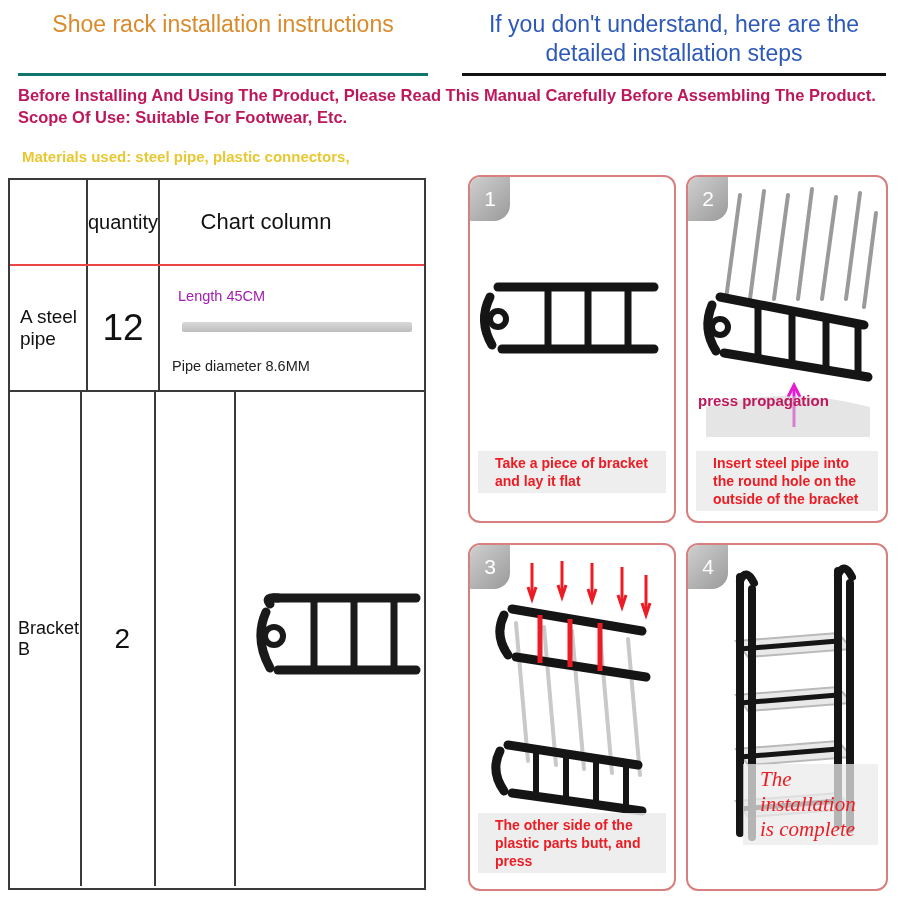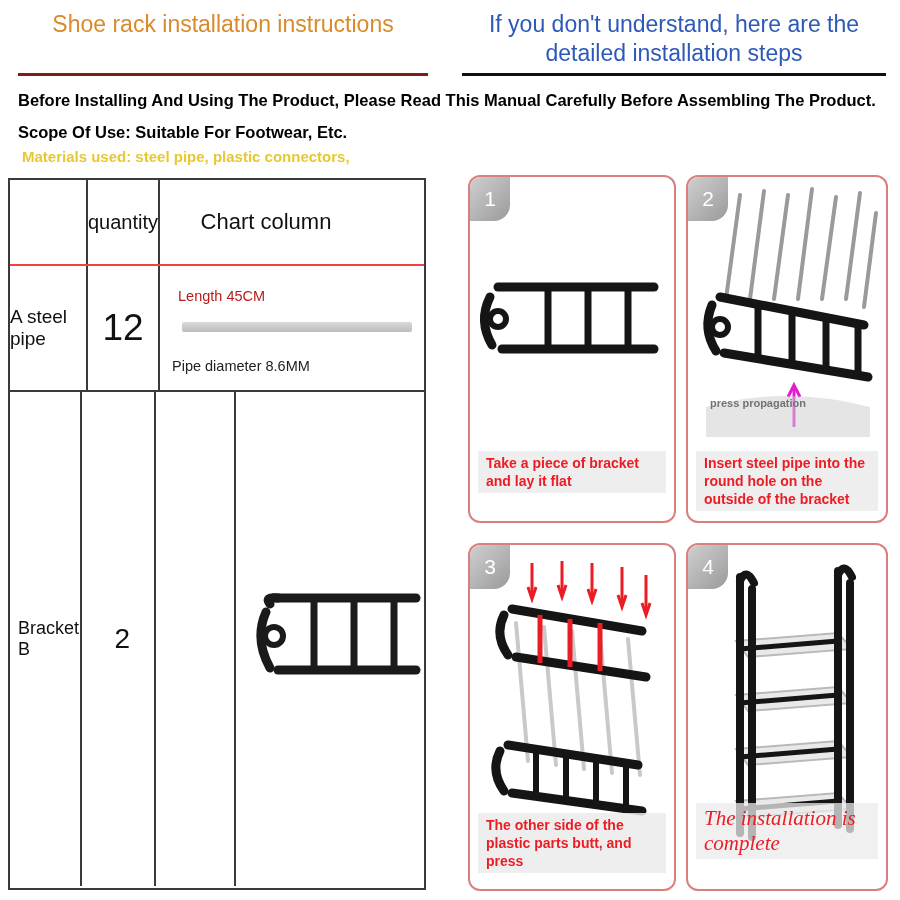--- a/index.html
+++ b/index.html
@@ -19,21 +19,21 @@
   #title-left {
     position: absolute;
     left: 18px;
     top: 8px;
     width: 410px;
     height: 68px;
     color: #d98a2b;
     font-size: 23px;
     line-height: 29px;
     text-align: center;
-    border-bottom: 3px solid #7f1d1d;
+    border-bottom: 3px solid #0f766e;
     box-sizing: border-box;
     padding-top: 2px;
   }
   #title-right {
     position: absolute;
     left: 462px;
     top: 8px;
     width: 424px;
     height: 68px;
     color: #2d59b8;
@@ -43,24 +43,24 @@
     border-bottom: 3px solid #111;
     box-sizing: border-box;
     padding-top: 2px;
   }
 
   #warning-text {
     position: absolute;
     left: 18px;
     top: 84px;
     width: 866px;
-    color: #000000;
+    color: #be185d;
     font-weight: bold;
     font-size: 16.5px;
-    line-height: 32px;
+    line-height: 22px;
   }
   #materials-text {
     position: absolute;
     left: 22px;
     top: 148px;
     width: 440px;
     color: #e8c832;
     font-weight: bold;
     font-size: 15px;
   }
@@ -98,33 +98,33 @@
     color: #111;
   }
   .hrow .cell:last-child { border-right: none; }
   .hrow .c-chart { font-size: 22px; }
 
   .row-a { height: 126px; border-bottom: 2px solid #3a3a3a; }
   .row-a .cell { border-right: 2px solid #3a3a3a; }
   .row-a .cell:last-child { border-right: none; }
   .row-a .c-name {
     display: flex; align-items: center; justify-content: flex-start;
-    font-size: 19px; color: #111;
+    padding-left: 10px; font-size: 19px; color: #111;
   }
   .row-a .c-qty {
     display: flex; align-items: center; justify-content: center;
     font-size: 37px; color: #111;
   }
   .row-a .spec-area {
     width: 264px;
     position: relative;
   }
   .lbl-length {
     position: absolute; left: 18px; top: 22px;
-    font-size: 14.5px; color: #b91c1c;
+    font-size: 14.5px; color: #a21caf;
   }
   .pipe-bar {
     position: absolute; left: 22px; top: 56px;
     width: 230px; height: 10px;
     background: linear-gradient(#d9d9d9, #bdbdbd);
     border-radius: 2px;
   }
   .lbl-diam {
     position: absolute; left: 12px; top: 92px;
     font-size: 14.5px; color: #222;
@@ -177,43 +177,44 @@
 
   .caption {
     position: absolute;
     left: 8px;
     right: 8px;
     background: rgba(235,235,235,0.85);
     color: #ec1c24;
     font-weight: bold;
     font-size: 14px;
     line-height: 18px;
-    padding: 3px 8px;
+    padding: 3px 17px;
     box-sizing: border-box;
   }
   .cap1 { bottom: 28px; }
   .cap2 { bottom: 10px; }
   .cap3 { bottom: 16px; }
   .cap4 {
-    bottom: 30px;
+    bottom: 44px;
     color: #ec1c24;
     font-style: italic;
     font-weight: normal;
     font-size: 21px;
     line-height: 25px;
     font-family: "Liberation Serif", serif;
     background: rgba(235,235,235,0.75);
+    margin-left: 47px;
   }
   .press-label {
     position: absolute;
-    left: 22px;
+    left: 10px;
     bottom: 112px;
-    color: #737373;
+    color: #be185d;
     font-weight: bold;
-    font-size: 11px;
+    font-size: 15px;
   }
 
   svg { display: block; }
 </style>
 </head>
 <body>
 
 <div id="title-left">Shoe rack installation instructions</div>
 <div id="title-right">If you don't understand, here are the detailed installation steps</div>
 

